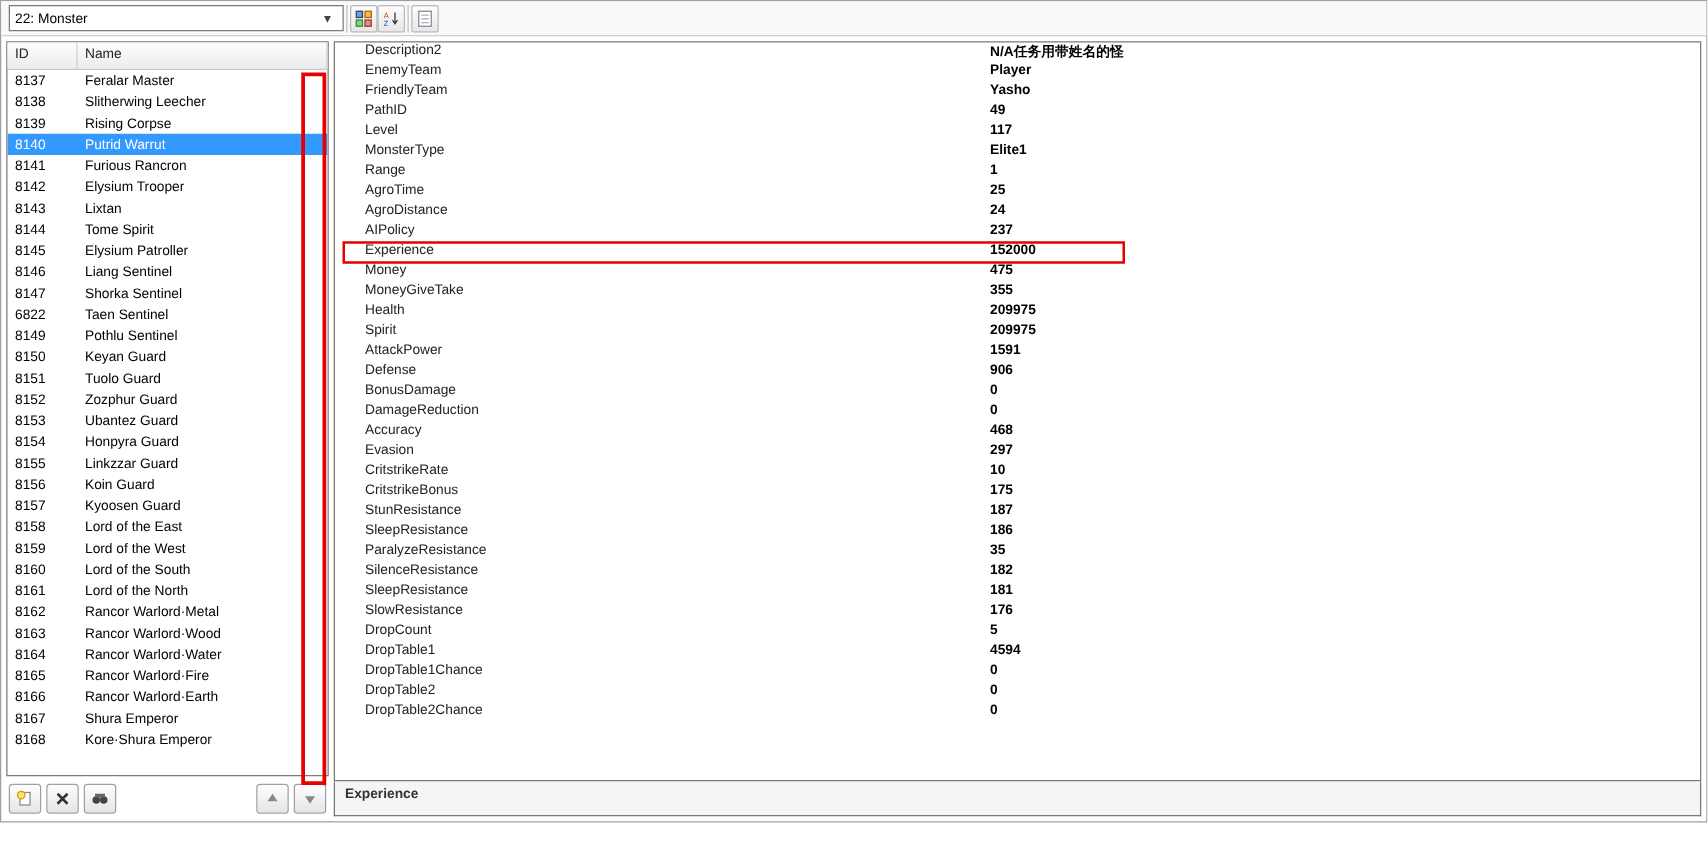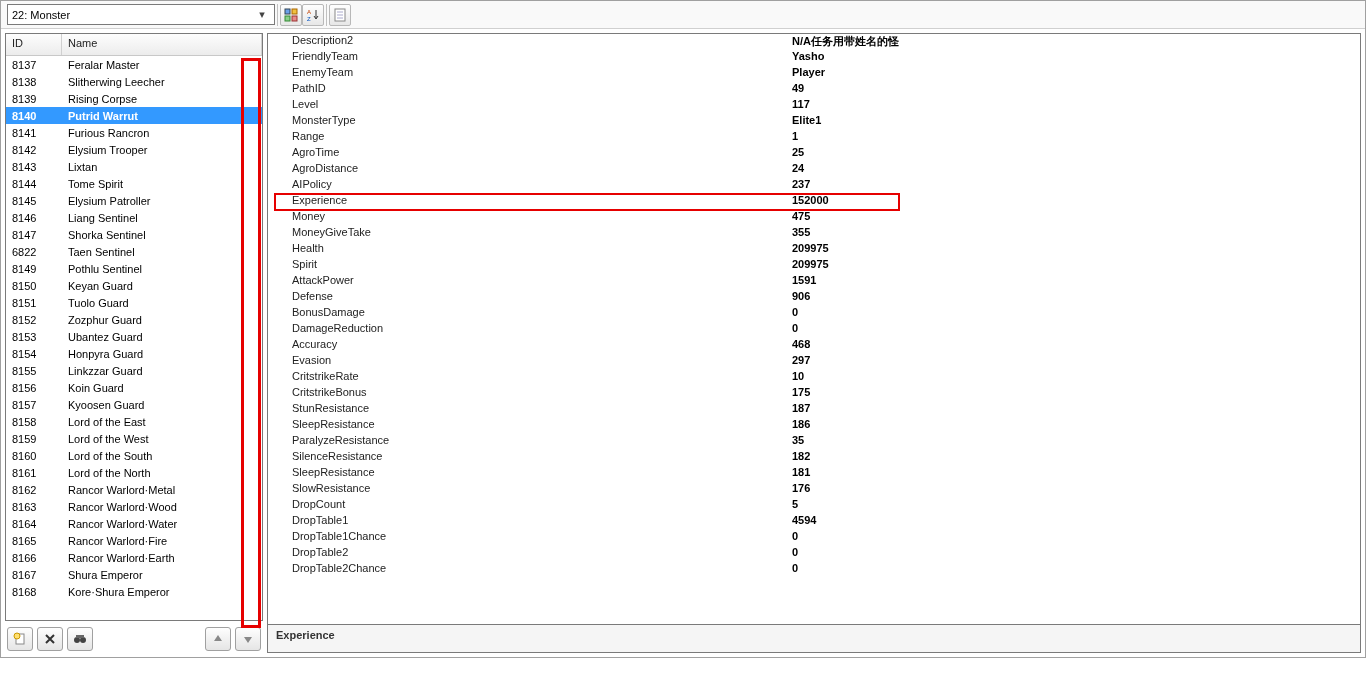--- a/index.html
+++ b/index.html
@@ -107,21 +107,21 @@
   .list-body::-webkit-scrollbar { width: 16px; }
   .list-body::-webkit-scrollbar-track { background: #f0f0f0; }
   .list-body::-webkit-scrollbar-thumb { background: #c4c4c4; border: 1px solid #a8a8a8; }
   .row {
     display: flex;
     height: 17px;
     align-items: center;
     cursor: pointer;
   }
   .row .cell { padding: 1px 6px; white-space: nowrap; overflow: hidden; text-overflow: ellipsis; }
-  .row.selected { background: #3399ff; color: #fff; font-weight: bold; }
+  .row.selected { background: #3399ff; color: #fff; }
   .left-redbox {
     position: absolute;
     top: 24px;
     right: 1px;
     width: 20px;
     height: 570px;
     border: 3px solid #e60000;
     pointer-events: none;
     z-index: 5;
   }
@@ -407,28 +407,28 @@
       </div>
     </div>
 
     <div class="right-pane">
       <div class="prop-grid" id="prop-grid">
           <div class="prow">
             <div class="pname">Description2</div>
             <div class="pval">N/A任务用带姓名的怪</div>
           </div>
           <div class="prow">
+            <div class="pname">EnemyTeam</div>
+            <div class="pval">Player</div>
+          </div>
+          <div class="prow">
             <div class="pname">FriendlyTeam</div>
             <div class="pval">Yasho</div>
           </div>
           <div class="prow">
-            <div class="pname">EnemyTeam</div>
-            <div class="pval">Player</div>
-          </div>
-          <div class="prow">
             <div class="pname">PathID</div>
             <div class="pval">49</div>
           </div>
           <div class="prow">
             <div class="pname">Level</div>
             <div class="pval">117</div>
           </div>
           <div class="prow">
             <div class="pname">MonsterType</div>
             <div class="pval">Elite1</div>

